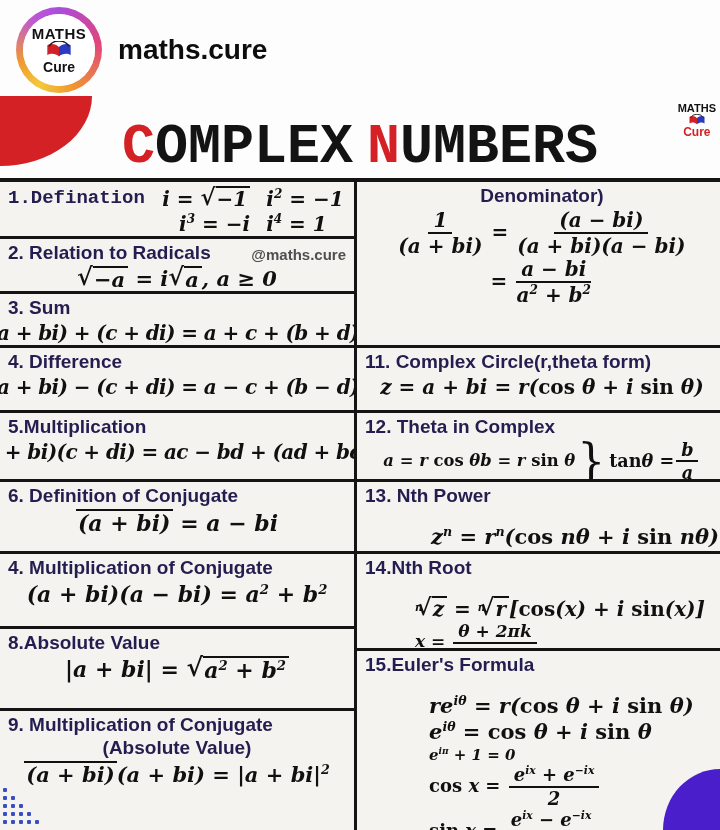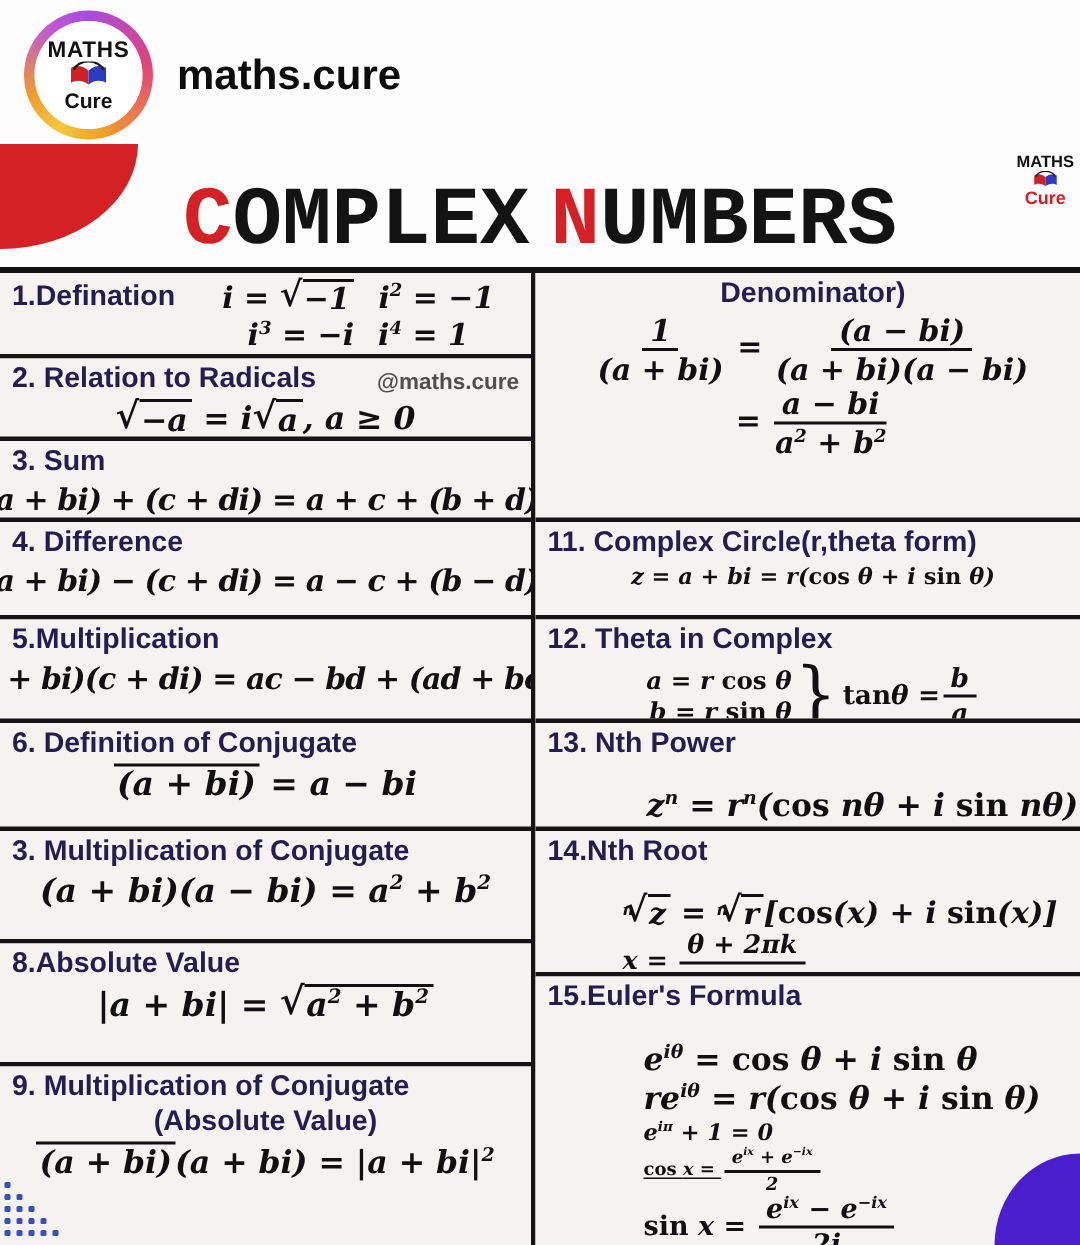--- a/index.html
+++ b/index.html
@@ -33,21 +33,21 @@
   .mini-bottom{font-weight:800;font-size:12px;color:var(--red);line-height:1.1;}
 
   
   .grid{display:flex;border-top:4px solid var(--line);height:653px;background:var(--bg);}
   .col{display:flex;flex-direction:column;}
   .col.left{width:357px;border-right:3px solid var(--line);}
   .col.right{flex:1;}
   .cell{position:relative;padding:3px 8px 2px;border-bottom:3px solid var(--line);overflow:hidden;background:var(--bg);}
   .cell:last-child{border-bottom:none;}
   .cell.rowlay{display:flex;align-items:flex-start;}
-  .cell.rowlay .ct{margin-right:15px;margin-top:2px;}
+  .cell.rowlay .ct{margin-right:15px;margin-top:2px;font-family:Liberation Mono, monospace;}
   .cell.rowlay .fwrap{flex:1;}
   .ct{font-weight:700;font-size:19px;line-height:1.2;color:var(--heading);}
   .ct2{text-align:center;}
   .wm{position:absolute;right:8px;top:7px;font-weight:600;font-size:15px;color:#4f4f4f;}
   .fwrap{display:flex;flex-direction:column;align-items:center;gap:1px;margin-top:1px;}
   .fwrap.leftal{align-items:flex-start;margin-top:16px;}
 
   
   .fl{font-family:"DejaVu Serif",serif;font-style:italic;font-weight:700;font-size:21px;line-height:1.22;color:var(--ink);white-space:nowrap;}
   .fl.tight{letter-spacing:-0.6px;}
@@ -55,21 +55,21 @@
   .up{font-style:normal;}
   .ov{display:inline-block;border-top:2.5px solid var(--ink);padding:0 2px;line-height:1.12;}
   .sqrt{display:inline-flex;align-items:flex-start;}
   .sqrt .sign{font-style:normal;font-size:1.15em;line-height:1;transform:translateY(-1px);}
   .sqrt .rad{display:inline-block;border-top:2.5px solid var(--ink);padding:0 3px 0 1px;line-height:1.1;}
   .ridx{font-size:52%;font-style:italic;display:inline-block;transform:translateY(-0.45em);margin-right:-6px;z-index:1;}
   .frac{display:inline-flex;flex-direction:column;align-items:center;vertical-align:middle;line-height:1.1;margin:0 2px;}
   .frac .num{border-bottom:2.5px solid var(--ink);padding:0 5px 1px;}
   .frac .den{padding-top:1px;}
   .cases{display:inline-flex;align-items:center;}
-  .crows{display:inline-flex;flex-direction:column;align-items:flex-end;font-size:0.82em;line-height:1.3;}
+  .crows{display:inline-flex;flex-direction:row;align-items:flex-end;font-size:0.82em;line-height:1.3;}
   .cbrace{font-style:normal;font-weight:400;font-size:2.2em;line-height:.85;margin:0 4px 0 2px;transform:scaleY(1.1);}
   .cafter{font-size:0.88em;display:inline-flex;align-items:center;}
 
   
   .dots{position:absolute;left:3px;bottom:6px;display:flex;flex-direction:column;gap:4px;z-index:6;}
   .drow{display:flex;gap:4px;}
   .dot{width:4px;height:4px;background:var(--dot);border-radius:1px;}
   .corner{position:absolute;right:0;bottom:0;width:57px;height:61px;background:var(--purple);border-top-left-radius:100% 100%;z-index:6;}
 </style>
 </head>
@@ -149,21 +149,21 @@
             <div class="fl tight" style="font-size: 20px;"><span class="t">(a + bi)(c + di) = ac − bd + (ad + bc)i</span></div>
           </div>
         </div>
         <div class="cell" style="height: 72px;">
           <div class="ct">6. Definition of Conjugate</div>
           <div class="fwrap">
             <div class="fl" style="font-size: 22px;"><span class="ov"><span class="t">(a + bi)</span></span><span class="t"> = a − bi</span></div>
           </div>
         </div>
         <div class="cell" style="height: 75px;">
-          <div class="ct">3. Multiplication of Conjugate</div>
+          <div class="ct">4. Multiplication of Conjugate</div>
           <div class="fwrap">
             <div class="fl" style="font-size: 22px;"><span class="t">(a + bi)(a − bi) = a</span><sup><span class="t">2</span></sup><span class="t"> + b</span><sup><span class="t">2</span></sup></div>
           </div>
         </div>
         <div class="cell" style="height: 82px;">
           <div class="ct">8.Absolute Value</div>
           <div class="fwrap">
             <div class="fl" style="font-size: 22px; text-align: center;"><span class="t">|a + bi| = </span><span class="sqrt">
                 <span class="sign">√</span>
                 <span class="rad"><span class="t">a</span><sup><span class="t">2</span></sup><span class="t"> + b</span><sup><span class="t">2</span></sup></span>
@@ -191,21 +191,21 @@
               </span></div>
             <div class="fl" style="font-size: 20px;"><span class="t">= </span><span class="frac">
                 <span class="num"><span class="t">a − bi</span></span>
                 <span class="den"><span class="t">a</span><sup><span class="t">2</span></sup><span class="t"> + b</span><sup><span class="t">2</span></sup></span>
               </span></div>
           </div>
         </div>
         <div class="cell" style="height: 65px;">
           <div class="ct">11. Complex Circle(r,theta form)</div>
           <div class="fwrap">
-            <div class="fl" style="font-size: 15px;"><span class="t">z = a + bi = r(</span><span class="up"><span class="t">cos </span></span><span class="t">θ + i </span><span class="up"><span class="t">sin </span></span><span class="t">θ)</span></div>
+            <div class="fl" style="font-size: 20px;"><span class="t">z = a + bi = r(</span><span class="up"><span class="t">cos </span></span><span class="t">θ + i </span><span class="up"><span class="t">sin </span></span><span class="t">θ)</span></div>
           </div>
         </div>
         <div class="cell" style="height: 69px;">
           <div class="ct">12. Theta in Complex</div>
           <div class="fwrap">
             <div class="fl" style="font-size: 20px;"><span class="cases">
                 <span class="crows">
                   <span class="crow"><span class="t">a = r </span><span class="up"><span class="t">cos </span></span><span class="t">θ</span></span>
                   <span class="crow"><span class="t">b = r </span><span class="up"><span class="t">sin </span></span><span class="t">θ</span></span>
                 </span>
@@ -241,24 +241,24 @@
             <div class="fl" style="font-size: 17px;"><span class="t">x = </span><span class="frac">
                 <span class="num"><span class="t">θ + 2πk</span></span>
                 <span class="den"><span class="t">n</span></span>
               </span></div>
             <div class="fl" style="font-size: 19px;"><span class="t">k ∈ {0, 1, 2 ⋯ , (n − 1)}</span></div>
           </div>
         </div>
         <div class="cell" style="height: 180px;">
           <div class="ct">15.Euler's Formula</div>
           <div class="fwrap leftal" style="padding-left: 64px;">
+            <div class="fl" style="font-size: 21px;"><span class="t">re</span><sup><span class="t">iθ</span></sup><span class="t"> = r(</span><span class="up"><span class="t">cos </span></span><span class="t">θ + i </span><span class="up"><span class="t">sin </span></span><span class="t">θ)</span></div>
             <div class="fl" style="font-size: 21px;"><span class="t">e</span><sup><span class="t">iθ</span></sup><span class="t"> = </span><span class="up"><span class="t">cos </span></span><span class="t">θ + i </span><span class="up"><span class="t">sin </span></span><span class="t">θ</span></div>
-            <div class="fl" style="font-size: 21px;"><span class="t">re</span><sup><span class="t">iθ</span></sup><span class="t"> = r(</span><span class="up"><span class="t">cos </span></span><span class="t">θ + i </span><span class="up"><span class="t">sin </span></span><span class="t">θ)</span></div>
             <div class="fl" style="font-size: 15px;"><span class="t">e</span><sup><span class="t">iπ</span></sup><span class="t"> + 1 = 0</span></div>
-            <div class="fl" style="font-size: 12px; text-decoration: underline;"><span class="up"><span class="t">cos </span></span><span class="t">x = </span><span class="frac">
+            <div class="fl" style="font-size: 18px;"><span class="up"><span class="t">cos </span></span><span class="t">x = </span><span class="frac">
                 <span class="num"><span class="t">e</span><sup><span class="t">ix</span></sup><span class="t"> + e</span><sup><span class="t">−ix</span></sup></span>
                 <span class="den"><span class="t">2</span></span>
               </span></div>
             <div class="fl" style="font-size: 18px;"><span class="up"><span class="t">sin </span></span><span class="t">x = </span><span class="frac">
                 <span class="num"><span class="t">e</span><sup><span class="t">ix</span></sup><span class="t"> − e</span><sup><span class="t">−ix</span></sup></span>
                 <span class="den"><span class="t">2i</span></span>
               </span></div>
           </div>
         </div>
       </div>

